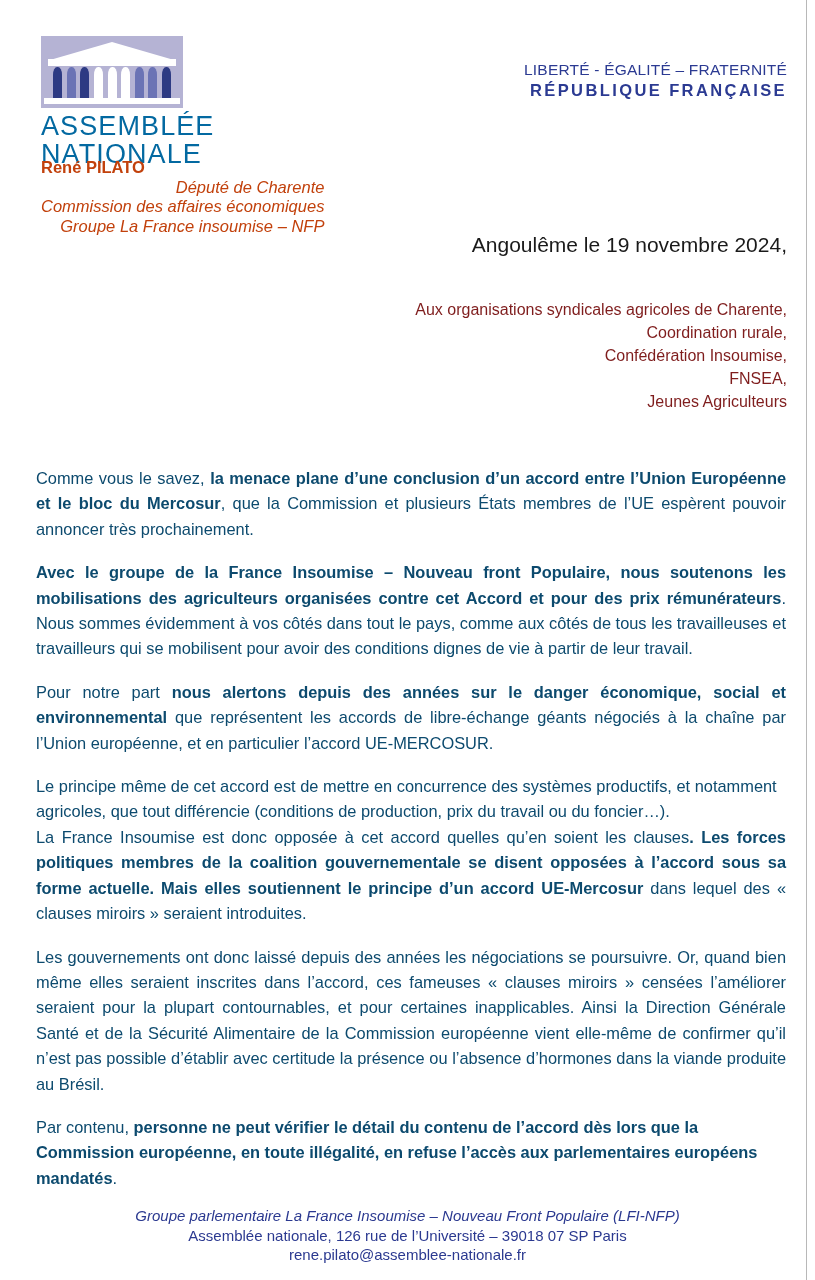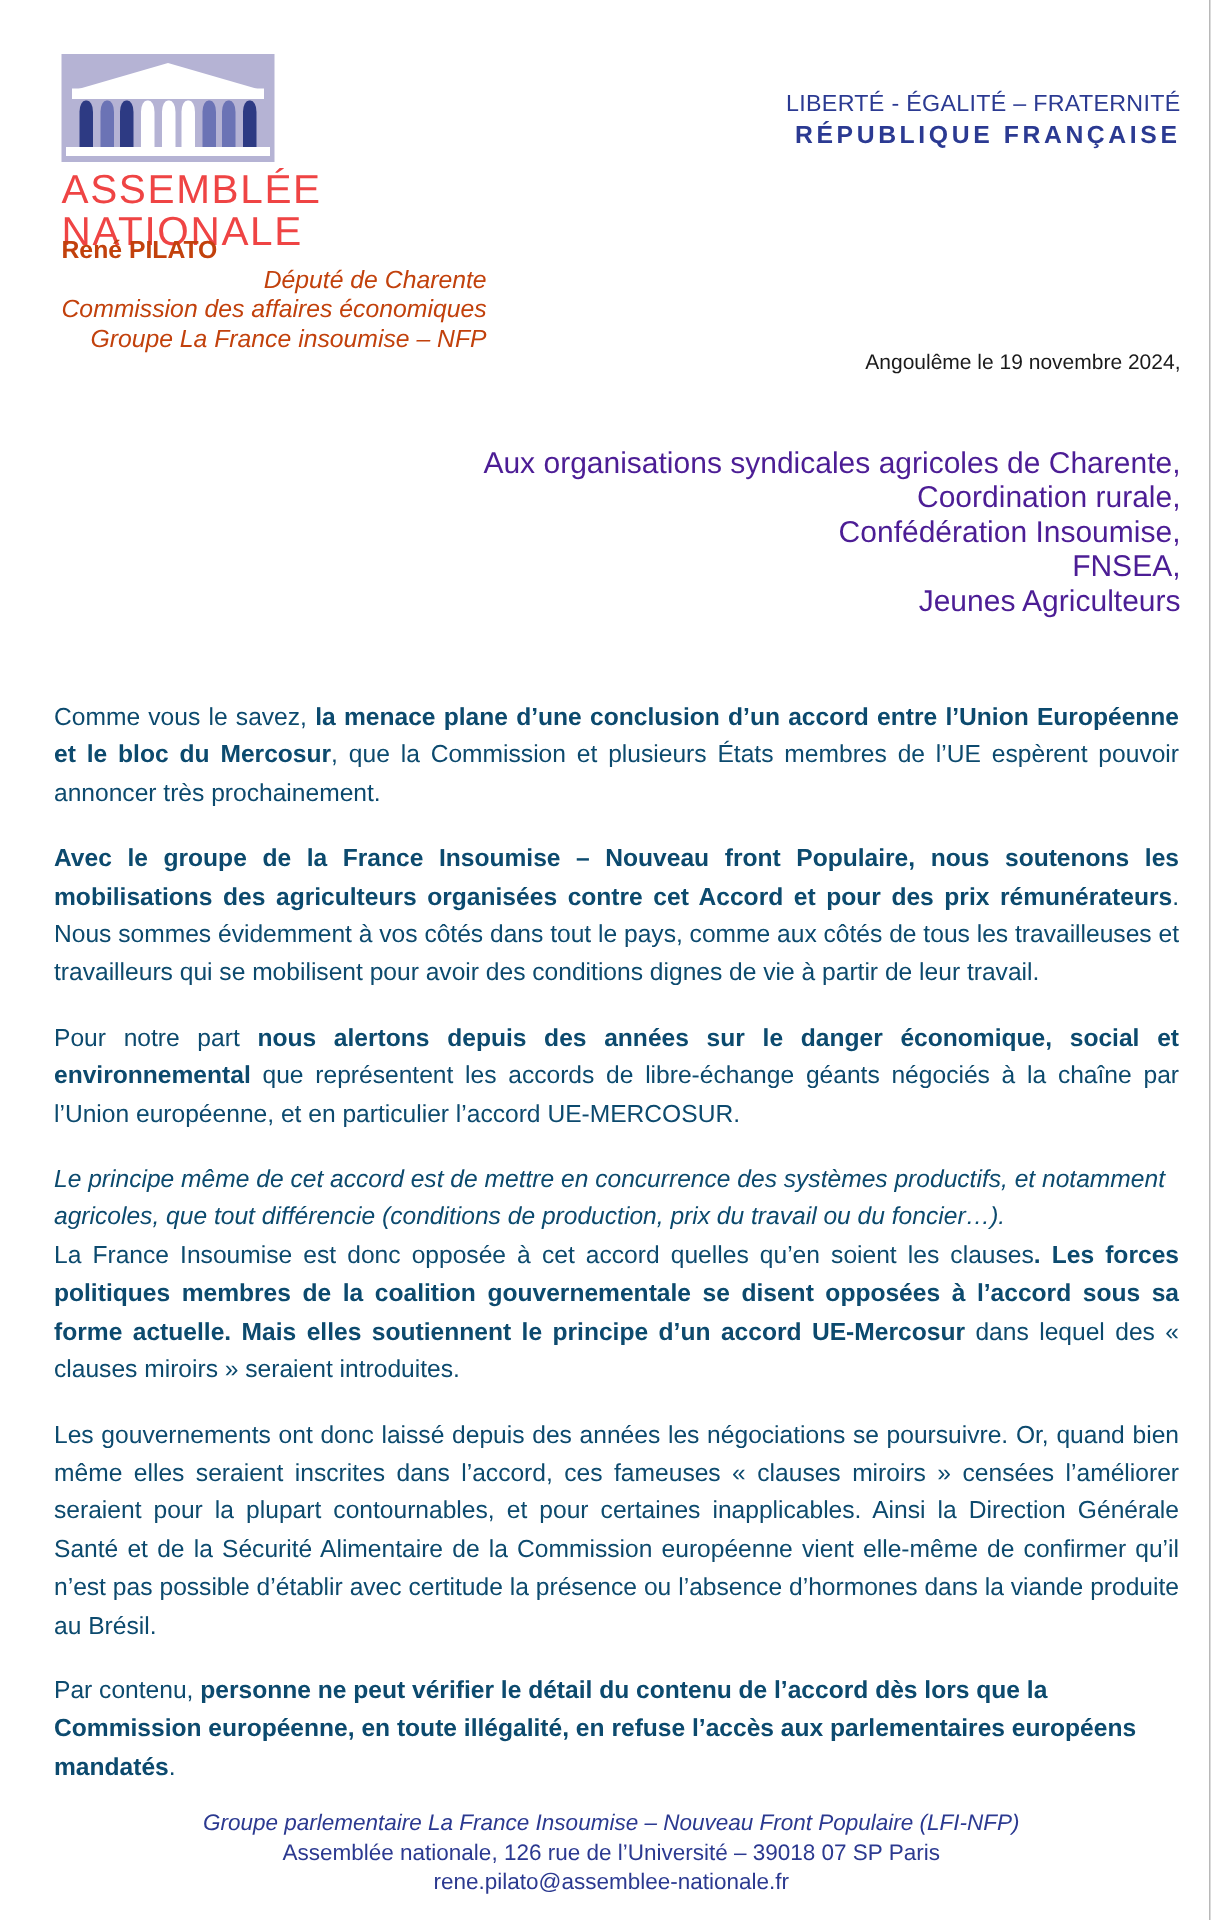--- a/index.html
+++ b/index.html
@@ -91,21 +91,21 @@
     display: block;
     width: 9px;
     height: 34px;
     border-radius: 45% 45% 20% 20% / 22% 22% 8% 8%;
   }
   .c-d { background: #2d3a83; }
   .c-m { background: #6b73b5; }
   .c-w { background: #ffffff; }
   .logo-text {
     margin-top: 5px;
-    color: #ef4444;
+    color: #0369a1;
     font-size: 27px;
     line-height: 1.02;
     letter-spacing: 1.1px;
     font-weight: 400;
     font-family: "Liberation Sans", sans-serif;
   }
 
   #sender-block {
     position: absolute;
     left: 41px;
@@ -143,29 +143,29 @@
     line-height: 20px;
   }
 
   
   #date-line {
     position: absolute;
     right: 28px;
     top: 233px;
     text-align: right;
     color: #1a1a1a;
-    font-size: 14px;
+    font-size: 21px;
   }
   #recipients {
     position: absolute;
     right: 28px;
     top: 298px;
     text-align: right;
-    color: #4c1d95;
-    font-size: 20px;
+    color: #7f1d1d;
+    font-size: 16px;
     line-height: 23px;
   }
 
   
   #body-text {
     position: absolute;
     left: 36px;
     top: 466px;
     width: 750px;
     color: #0c4a6e;
@@ -255,21 +255,21 @@
     <div>Coordination rurale,</div>
     <div>Confédération Insoumise,</div>
     <div>FNSEA,</div>
     <div>Jeunes Agriculteurs</div>
   </div>
 
   <div id="body-text">
     <p><span>Comme vous le savez, </span><b>la menace plane d’une conclusion d’un accord entre l’Union Européenne et le bloc du Mercosur</b><span>, que la Commission et plusieurs États membres de l’UE espèrent pouvoir annoncer très prochainement.</span></p>
     <p><b>Avec le groupe de la France Insoumise – Nouveau front Populaire, nous soutenons les mobilisations des agriculteurs organisées contre cet Accord et pour des prix rémunérateurs</b><span>. Nous sommes évidemment à vos côtés dans tout le pays, comme aux côtés de tous les travailleuses et travailleurs qui se mobilisent pour avoir des conditions dignes de vie à partir de leur travail.</span></p>
     <p><span>Pour notre part </span><b>nous alertons depuis des années sur le danger économique, social et environnemental</b><span> que représentent les accords de libre-échange géants négociés à la chaîne par l’Union européenne, et en particulier l’accord UE-MERCOSUR.</span></p>
-    <p class="nojust" style="margin-bottom:0;font-style:italic;"><span>Le principe même de cet accord est de mettre en concurrence des systèmes productifs, et notamment agricoles, que tout différencie (conditions de production, prix du travail ou du foncier…).</span></p>
+    <p class="nojust" style="margin-bottom:0;"><span>Le principe même de cet accord est de mettre en concurrence des systèmes productifs, et notamment agricoles, que tout différencie (conditions de production, prix du travail ou du foncier…).</span></p>
     <p><span>La France Insoumise est donc opposée à cet accord quelles qu’en soient les clauses</span><b>. Les forces politiques membres de la coalition gouvernementale se disent opposées à l’accord sous sa forme actuelle. Mais elles soutiennent le principe d’un accord UE-Mercosur</b><span> dans lequel des « clauses miroirs » seraient introduites.</span></p>
     <p><span>Les gouvernements ont donc laissé depuis des années les négociations se poursuivre. Or, quand bien même elles seraient inscrites dans l’accord, ces fameuses « clauses miroirs » censées l’améliorer seraient pour la plupart contournables, et pour certaines inapplicables. Ainsi la Direction Générale Santé et de la Sécurité Alimentaire de la Commission européenne vient elle-même de confirmer qu’il n’est pas possible d’établir avec certitude la présence ou l’absence d’hormones dans la viande produite au Brésil.</span></p>
     <p class="nojust"><span>Par contenu, </span><b>personne ne peut vérifier le détail du contenu de l’accord dès lors que la Commission européenne, en toute illégalité, en refuse l’accès aux parlementaires européens mandatés</b><span>.</span></p>
   </div>
 
   <div id="footer">
     <div class="f-italic">Groupe parlementaire La France Insoumise – Nouveau Front Populaire (LFI-NFP)</div>
     <div>Assemblée nationale, 126 rue de l’Université – 39018 07 SP Paris</div>
     <div>rene.pilato@assemblee-nationale.fr</div>
   </div>

